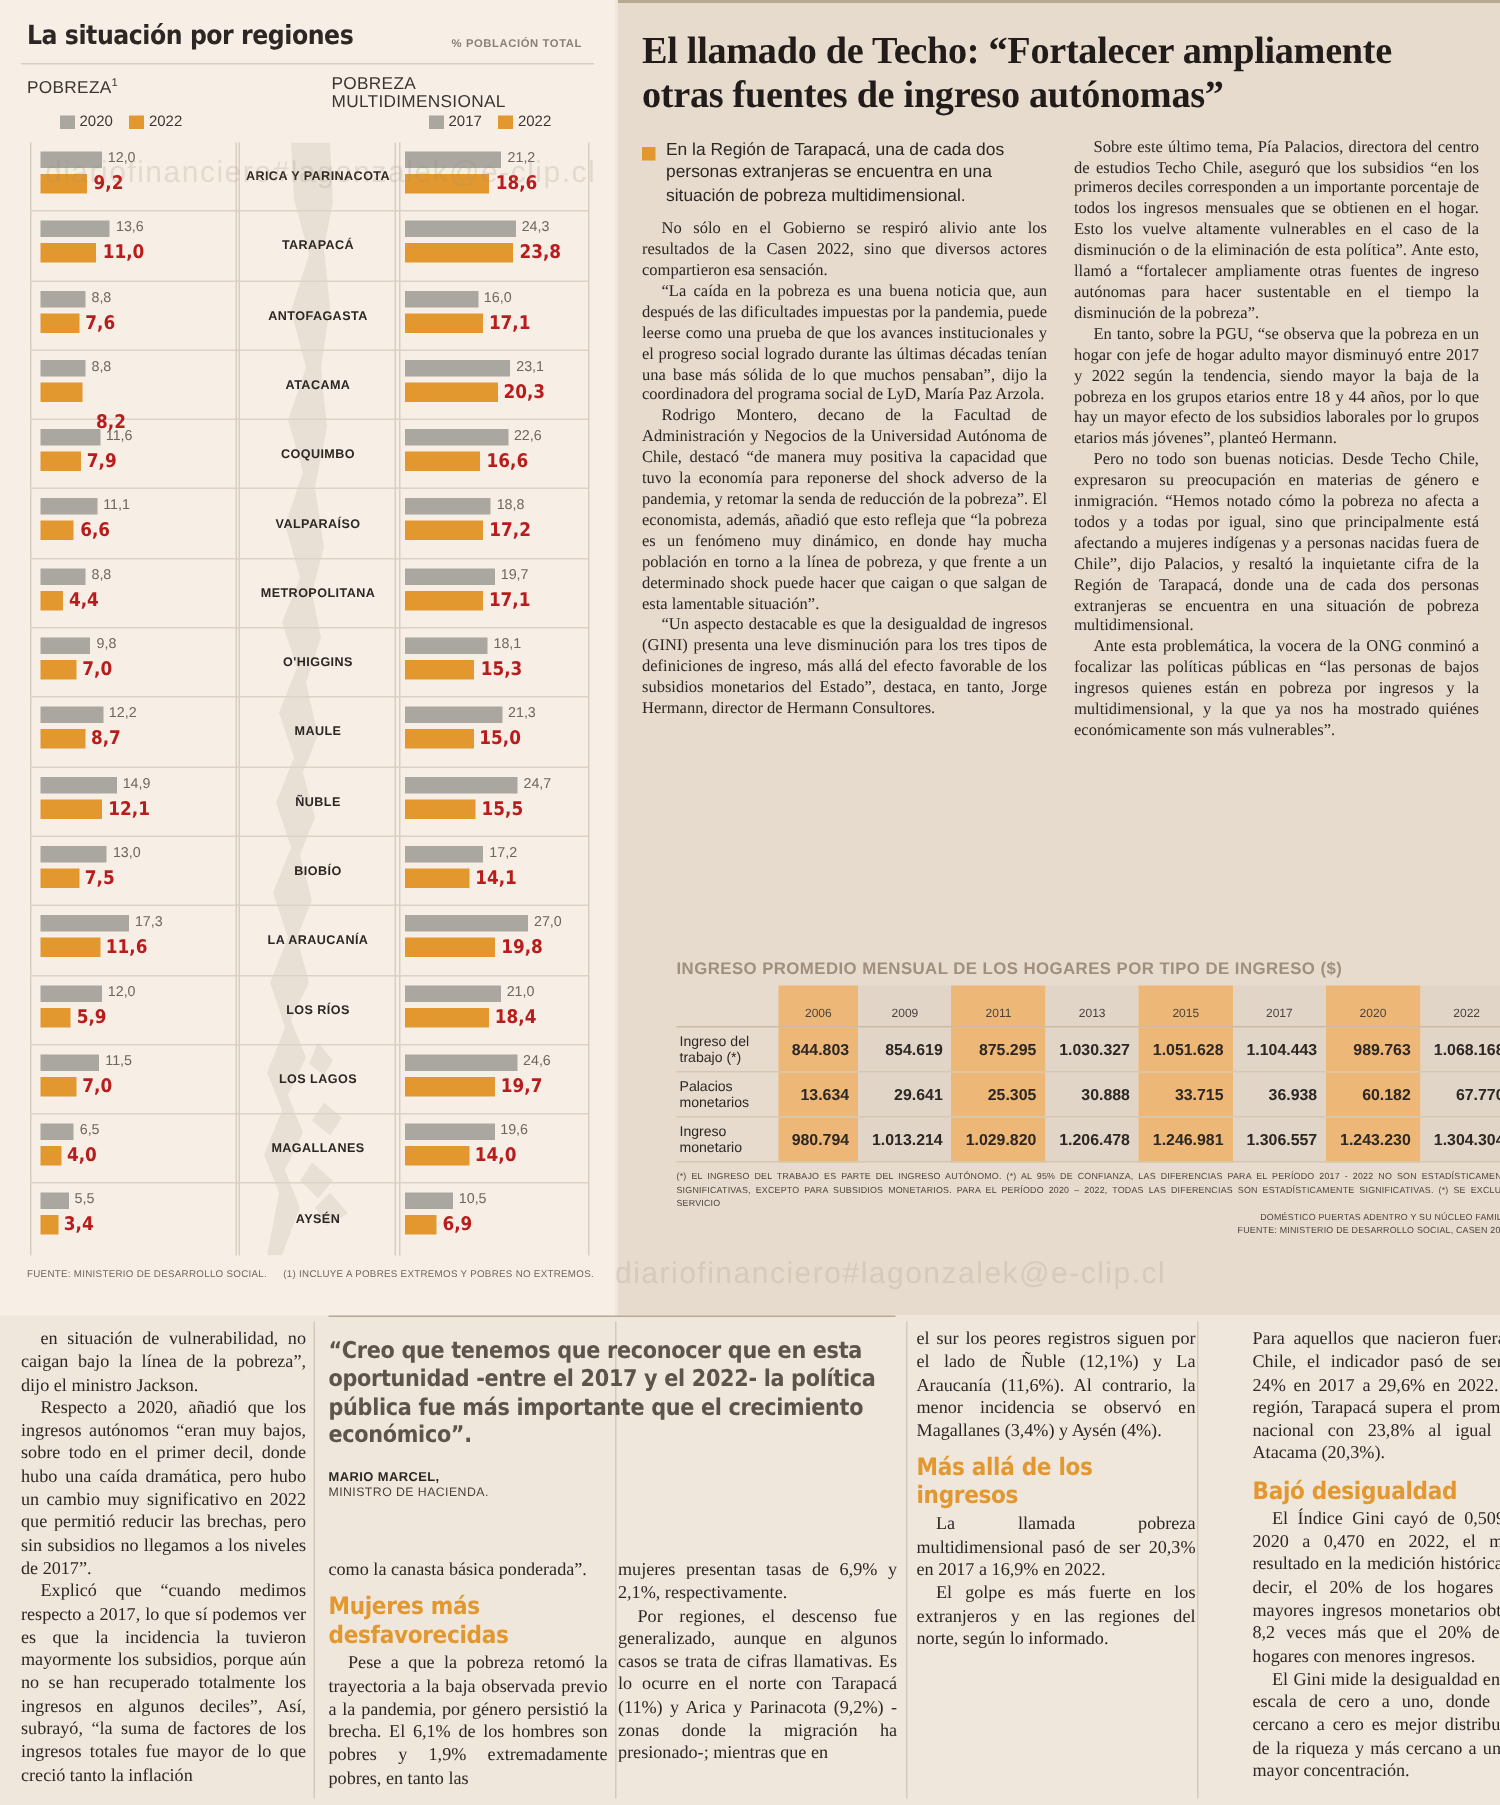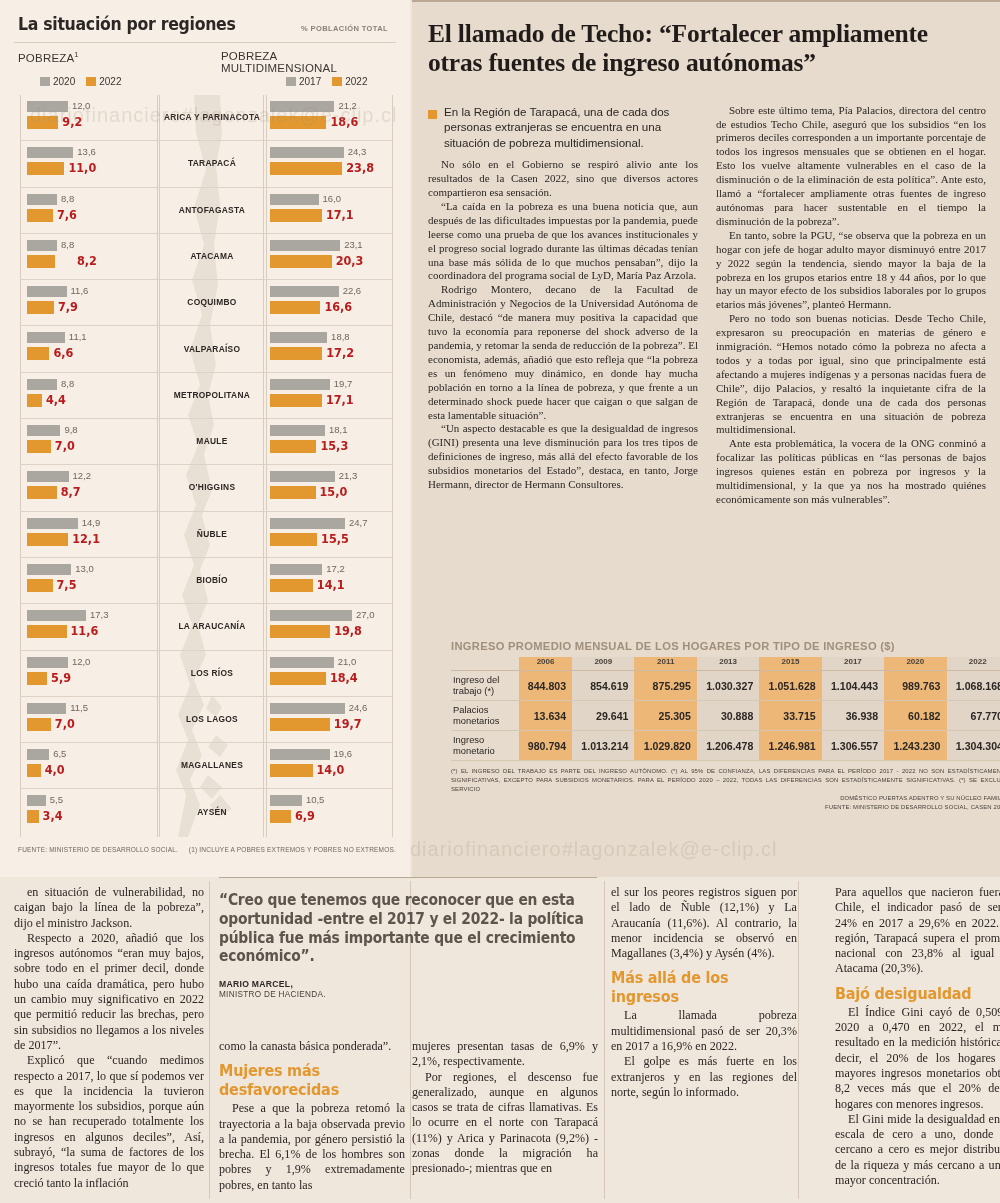--- a/index.html
+++ b/index.html
@@ -96,21 +96,21 @@
     background:#e6dbcd;
     box-sizing:border-box;padding:12px 14px 0 16px;
     border-top:2px solid #b9a894;
   }
   .art-head{
     font-family:"Liberation Serif",serif;font-weight:bold;
     font-size:25.5px;line-height:1.13;letter-spacing:-.2px;color:#211c19;
     margin:6px 0 14px 0;
   }
   .art-cols{display:flex;gap:18px;}
-  .art-col{width:272px;margin-top:12px;}
+  .art-col{width:272px;}
   .lede{display:flex;gap:7px;margin-bottom:8px;}
   .lede .sq{flex:0 0 auto;width:9px;height:9px;background:#e2982f;margin-top:6px;}
   .lede p{
     margin:0;font-family:"Liberation Sans",sans-serif;
     font-size:11.6px;line-height:1.34;color:#2c2724;
   }
   .art-col p.body{
     margin:0;text-indent:13px;text-align:justify;
     font-family:"Liberation Serif",serif;font-size:11px;line-height:1.265;color:#2c2724;
     hyphens:auto;
@@ -118,22 +118,22 @@
 
   
   .tbl-block{position:absolute;left:428px;top:640px;width:558px;margin-left:23px;}
   .tbl-title{
     font-family:"Liberation Sans",sans-serif;font-weight:bold;
     font-size:11.2px;letter-spacing:.3px;color:#a08f7c;margin-bottom:5px;
   }
   table.income{border-collapse:collapse;width:558px;
     font-family:"Liberation Sans",sans-serif;}
   table.income th.yr{
-    font-size:8px;font-weight:bold;color:#4a423b;text-align:center;
-    padding:0 4px 4px 4px;border-bottom:1px solid #cbbba6;
+    font-size:8px;font-weight:normal;color:#4a423b;text-align:center;
+    padding:14px 4px 4px 4px;border-bottom:1px solid #cbbba6;
   }
   table.income th.corner{width:62px;border-bottom:1px solid #cbbba6;}
   table.income td.lbl{
     font-size:9.4px;color:#2c2724;padding:4px 4px 4px 2px;line-height:1.12;
     border-bottom:1px solid #d6c7b3;width:62px;
   }
   table.income td.num{
     font-size:10.6px;font-weight:bold;color:#2c2724;text-align:right;
     padding:4px 6px;border-bottom:1px solid #d6c7b3;white-space:nowrap;
   }
@@ -272,21 +272,21 @@
               </div>
             </div>
             <div class="grow">
               <div class="bar-wrap">
                 <div class="bar-line">
                   <div class="bar grey" style="width: 29.9852px;"></div>
                   <span class="bval grey" style="left: 33.9852px;">8,8</span>
                 </div>
                 <div class="bar-line">
                   <div class="bar orange" style="width: 27.9407px;"></div>
-                  <span class="bval orange" style="left: 50px;">8,2</span>
+                  <span class="bval orange" style="left: 37px; margin-top: 20px;">8,2</span>
                 </div>
               </div>
             </div>
             <div class="grow">
               <div class="bar-wrap">
                 <div class="bar-line">
                   <div class="bar grey" style="width: 39.5259px;"></div>
                   <span class="bval grey" style="left: 43.5259px;">11,6</span>
                 </div>
                 <div class="bar-line">
@@ -446,24 +446,24 @@
             <div class="grow">
               <div class="regname">COQUIMBO</div>
             </div>
             <div class="grow">
               <div class="regname">VALPARAÍSO</div>
             </div>
             <div class="grow">
               <div class="regname">METROPOLITANA</div>
             </div>
             <div class="grow">
+              <div class="regname">O'HIGGINS</div>
+            </div>
+            <div class="grow">
               <div class="regname">MAULE</div>
-            </div>
-            <div class="grow">
-              <div class="regname">O'HIGGINS</div>
             </div>
             <div class="grow">
               <div class="regname">ÑUBLE</div>
             </div>
             <div class="grow">
               <div class="regname">BIOBÍO</div>
             </div>
             <div class="grow">
               <div class="regname">LA ARAUCANÍA</div>
             </div>

